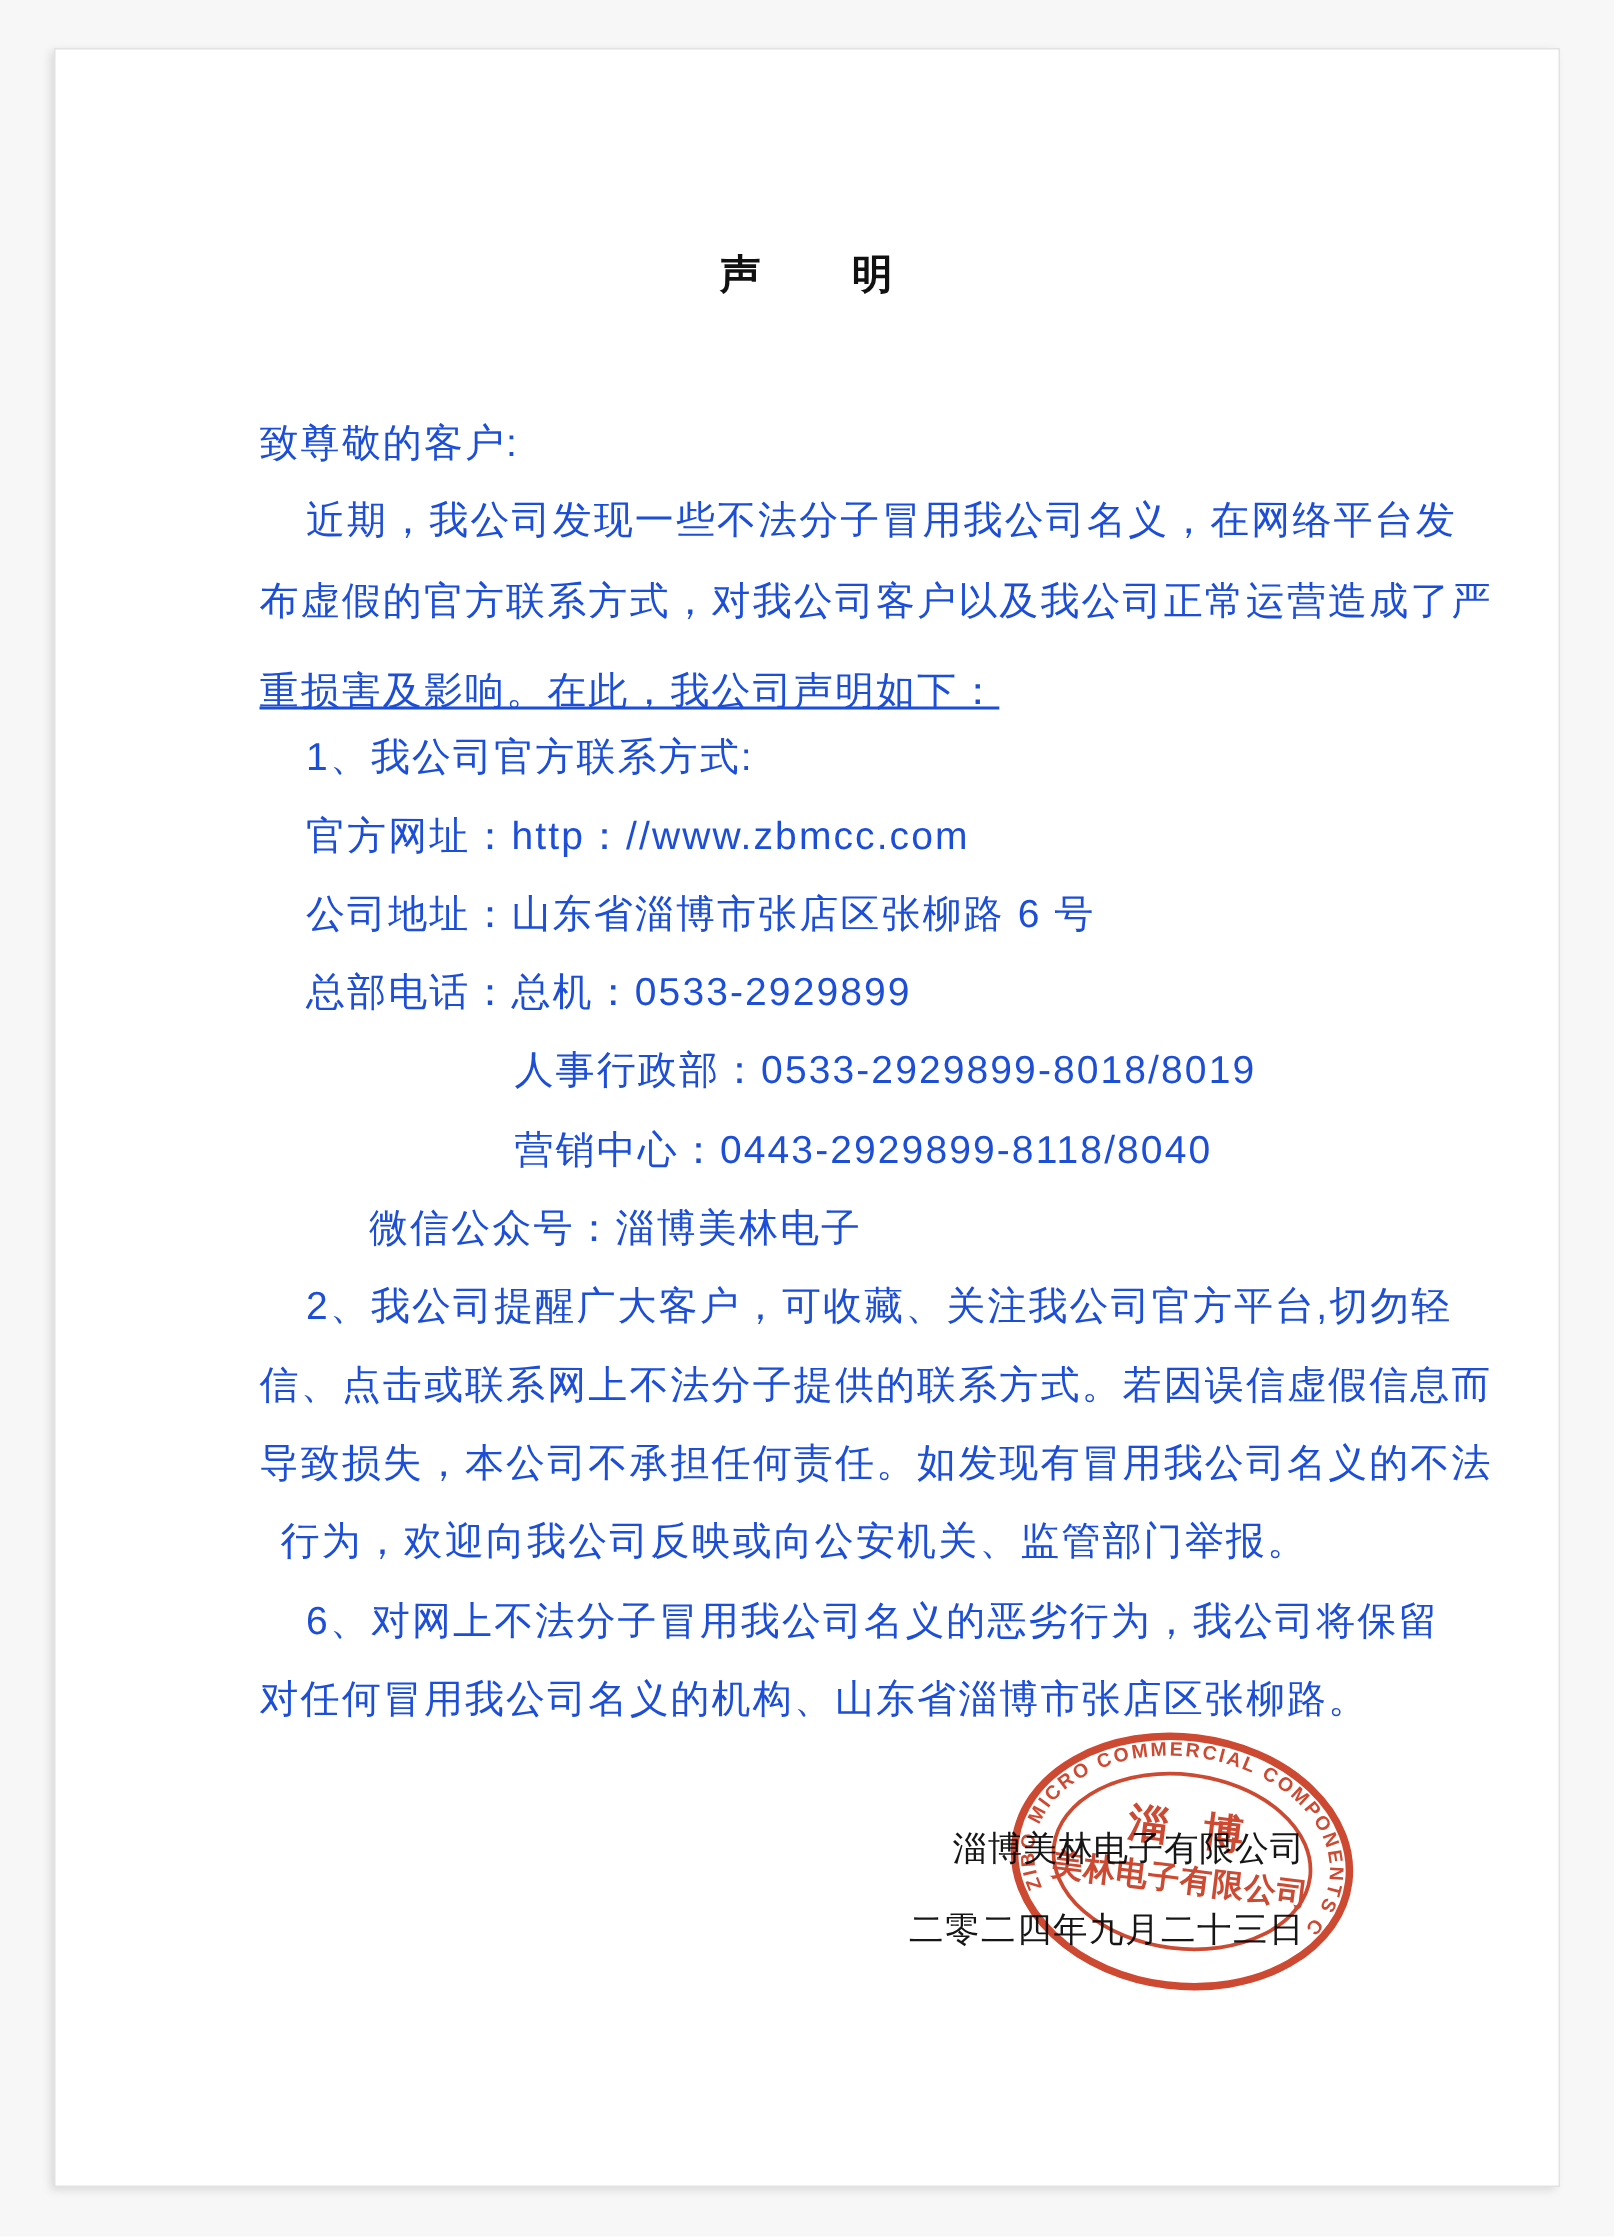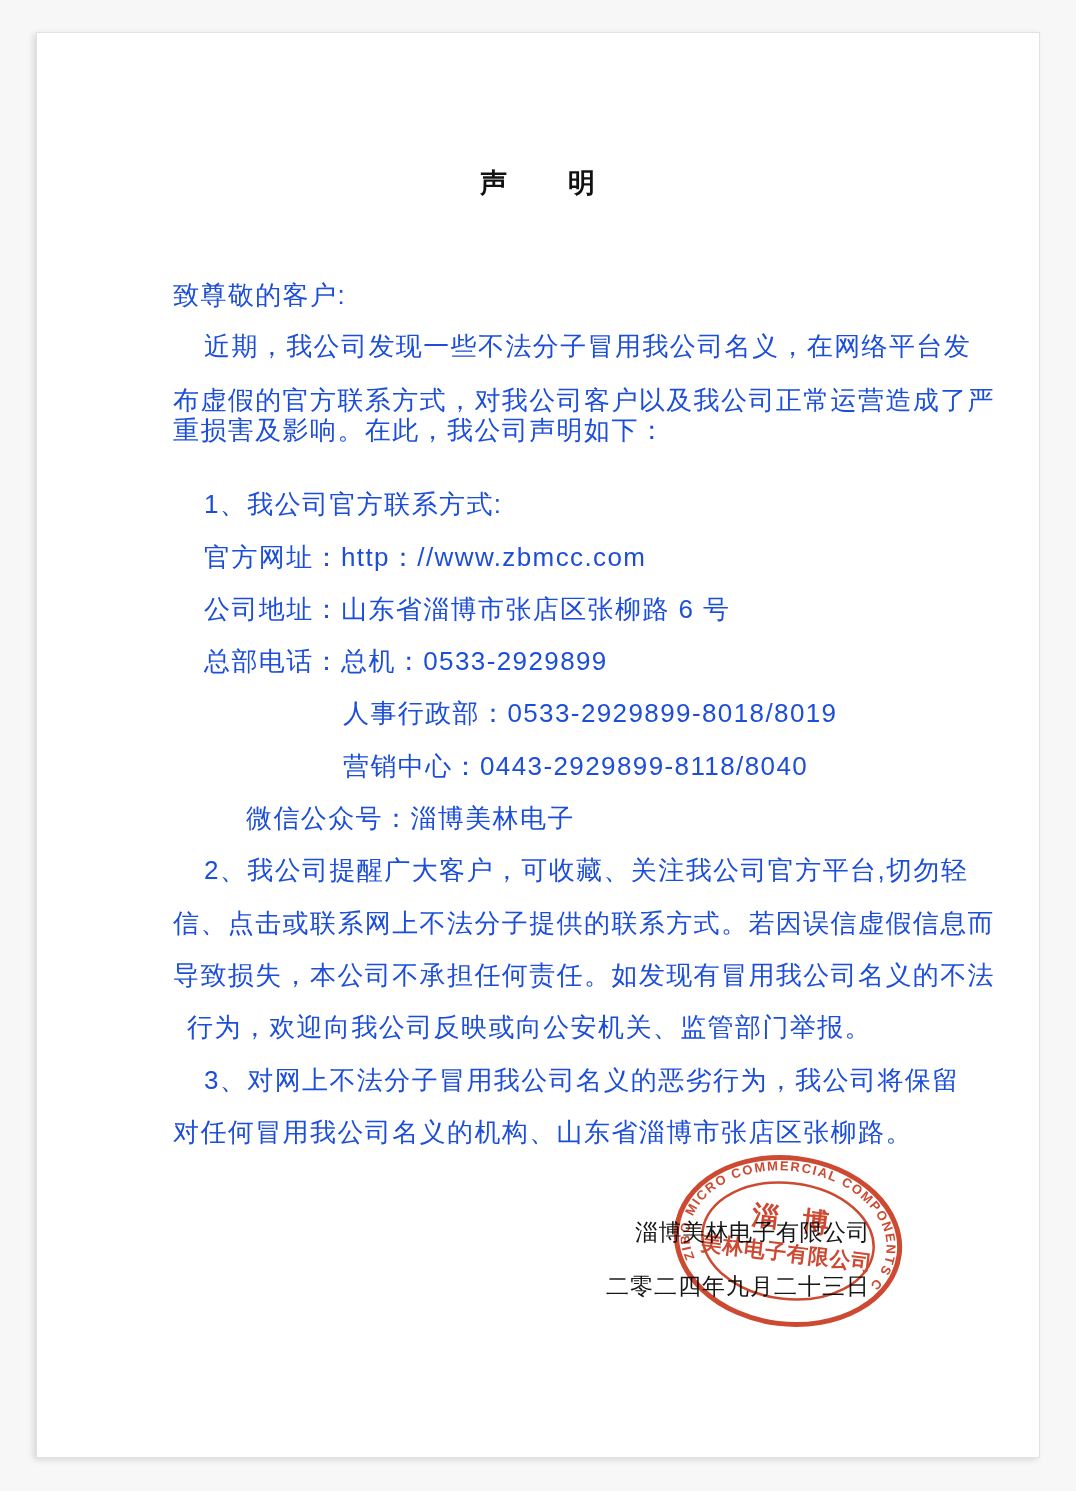--- a/index.html
+++ b/index.html
@@ -65,33 +65,33 @@
 
   <div class="doc-title">
     <span>声</span>
     <span>明</span>
   </div>
 
   <div>
       <div class="body-line" style="top: 245px; left: 136px;">致尊敬的客户:</div>
       <div class="body-line" style="top: 296px; left: 167px;">近期，我公司发现一些不法分子冒用我公司名义，在网络平台发</div>
       <div class="body-line" style="top: 349.6px; left: 136px;">布虚假的官方联系方式，对我公司客户以及我公司正常运营造成了严</div>
-      <div class="body-line" style="top: 380px; left: 136px;">重损害及影响。在此，我公司声明如下：</div>
+      <div class="body-line" style="top: 410px; left: 136px; text-decoration: underline;">重损害及影响。在此，我公司声明如下：</div>
       <div class="body-line" style="top: 454.2px; left: 167px;">1、我公司官方联系方式:</div>
       <div class="body-line" style="top: 506.5px; left: 167px;">官方网址：http：//www.zbmcc.com</div>
       <div class="body-line" style="top: 558.8px; left: 167px;">公司地址：山东省淄博市张店区张柳路 6 号</div>
       <div class="body-line" style="top: 611.1px; left: 167px;">总部电话：总机：0533-2929899</div>
       <div class="body-line" style="top: 663.4px; left: 306px;">人事行政部：0533-2929899-8018/8019</div>
       <div class="body-line" style="top: 715.7px; left: 306px;">营销中心：0443-2929899-8118/8040</div>
       <div class="body-line" style="top: 768px; left: 167px; margin-left: 42px;">微信公众号：淄博美林电子</div>
       <div class="body-line" style="top: 820.3px; left: 167px;">2、我公司提醒广大客户，可收藏、关注我公司官方平台,切勿轻</div>
       <div class="body-line" style="top: 872.6px; left: 136px;">信、点击或联系网上不法分子提供的联系方式。若因误信虚假信息而</div>
       <div class="body-line" style="top: 924.9px; left: 136px;">导致损失，本公司不承担任何责任。如发现有冒用我公司名义的不法</div>
       <div class="body-line" style="top: 977.2px; left: 136px; margin-left: 14px;">行为，欢迎向我公司反映或向公安机关、监管部门举报。</div>
-      <div class="body-line" style="top: 1029.5px; left: 167px;">3、对网上不法分子冒用我公司名义的恶劣行为，我公司将保留</div>
+      <div class="body-line" style="top: 1029.5px; left: 167px;">6、对网上不法分子冒用我公司名义的恶劣行为，我公司将保留</div>
       <div class="body-line" style="top: 1081.8px; left: 136px;">对任何冒用我公司名义的机构、山东省淄博市张店区张柳路。</div>
     </div>
 
   <div class="sig-line sig-company">淄博美林电子有限公司</div>
   <div class="sig-line sig-date">二零二四年九月二十三日</div>
 
   <div class="stamp">
     <svg viewBox="0 0 240 180" width="240" height="180">
       <ellipse cx="120" cy="90" rx="112" ry="83" fill="none" stroke-width="5" stroke="#c93b21"></ellipse>
       <ellipse cx="120" cy="90" rx="86" ry="58" fill="none" stroke-width="2.5" stroke="#c93b21"></ellipse>

